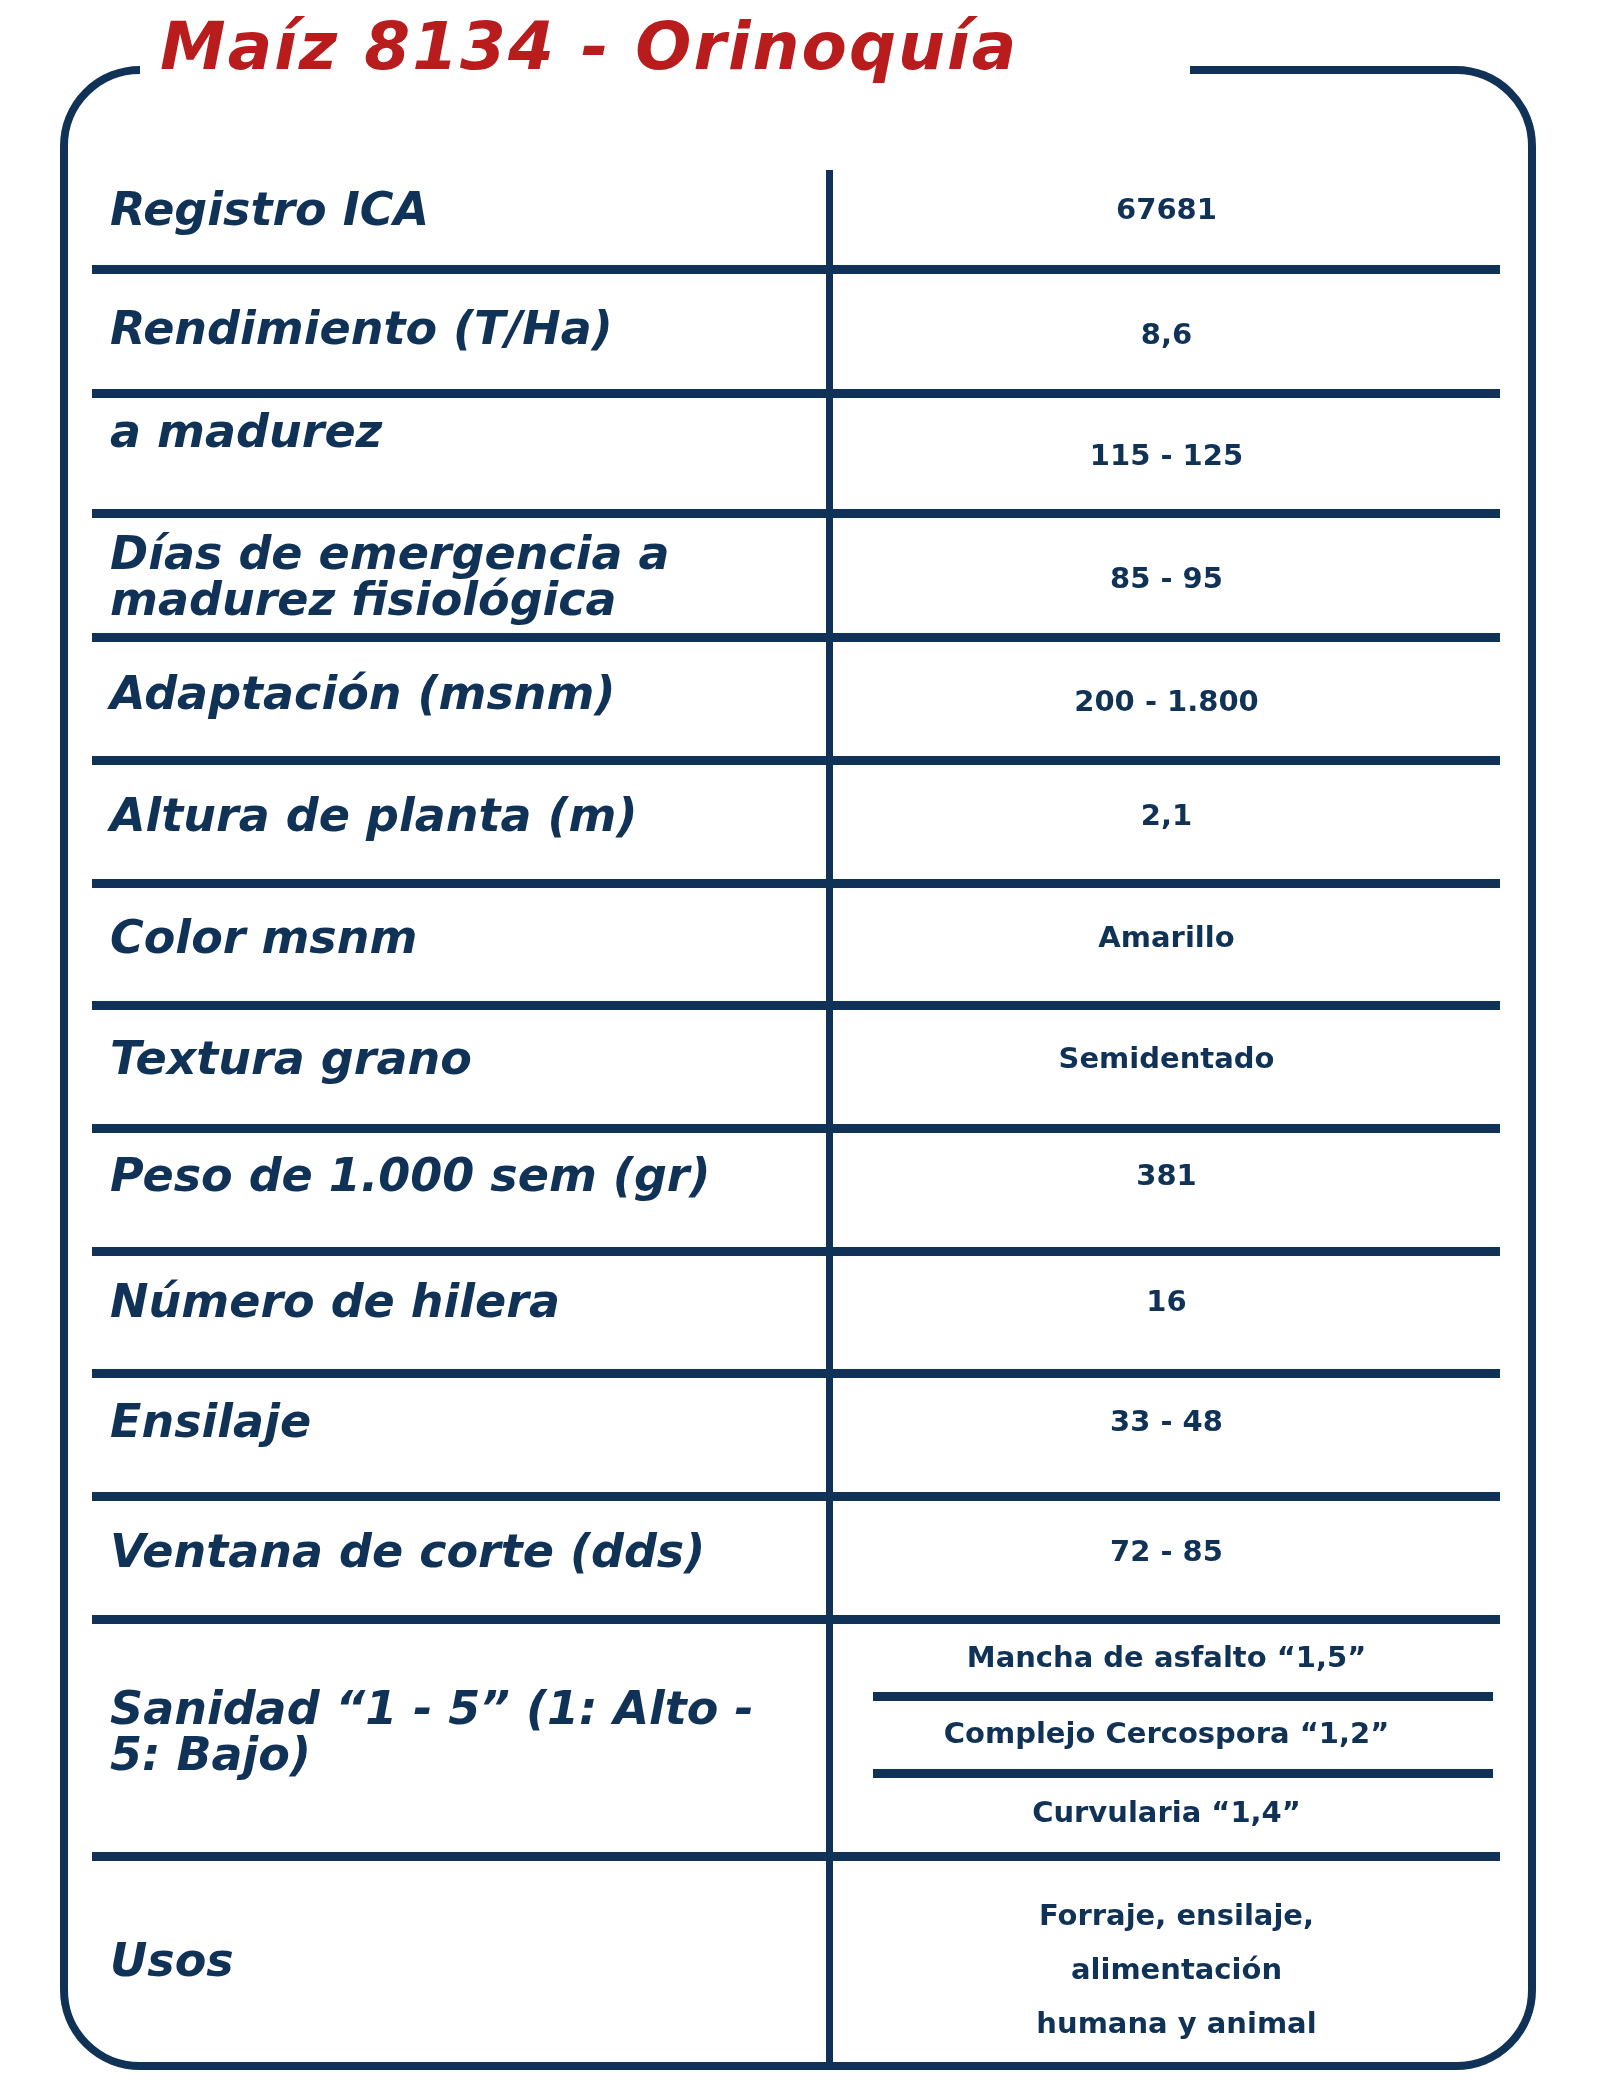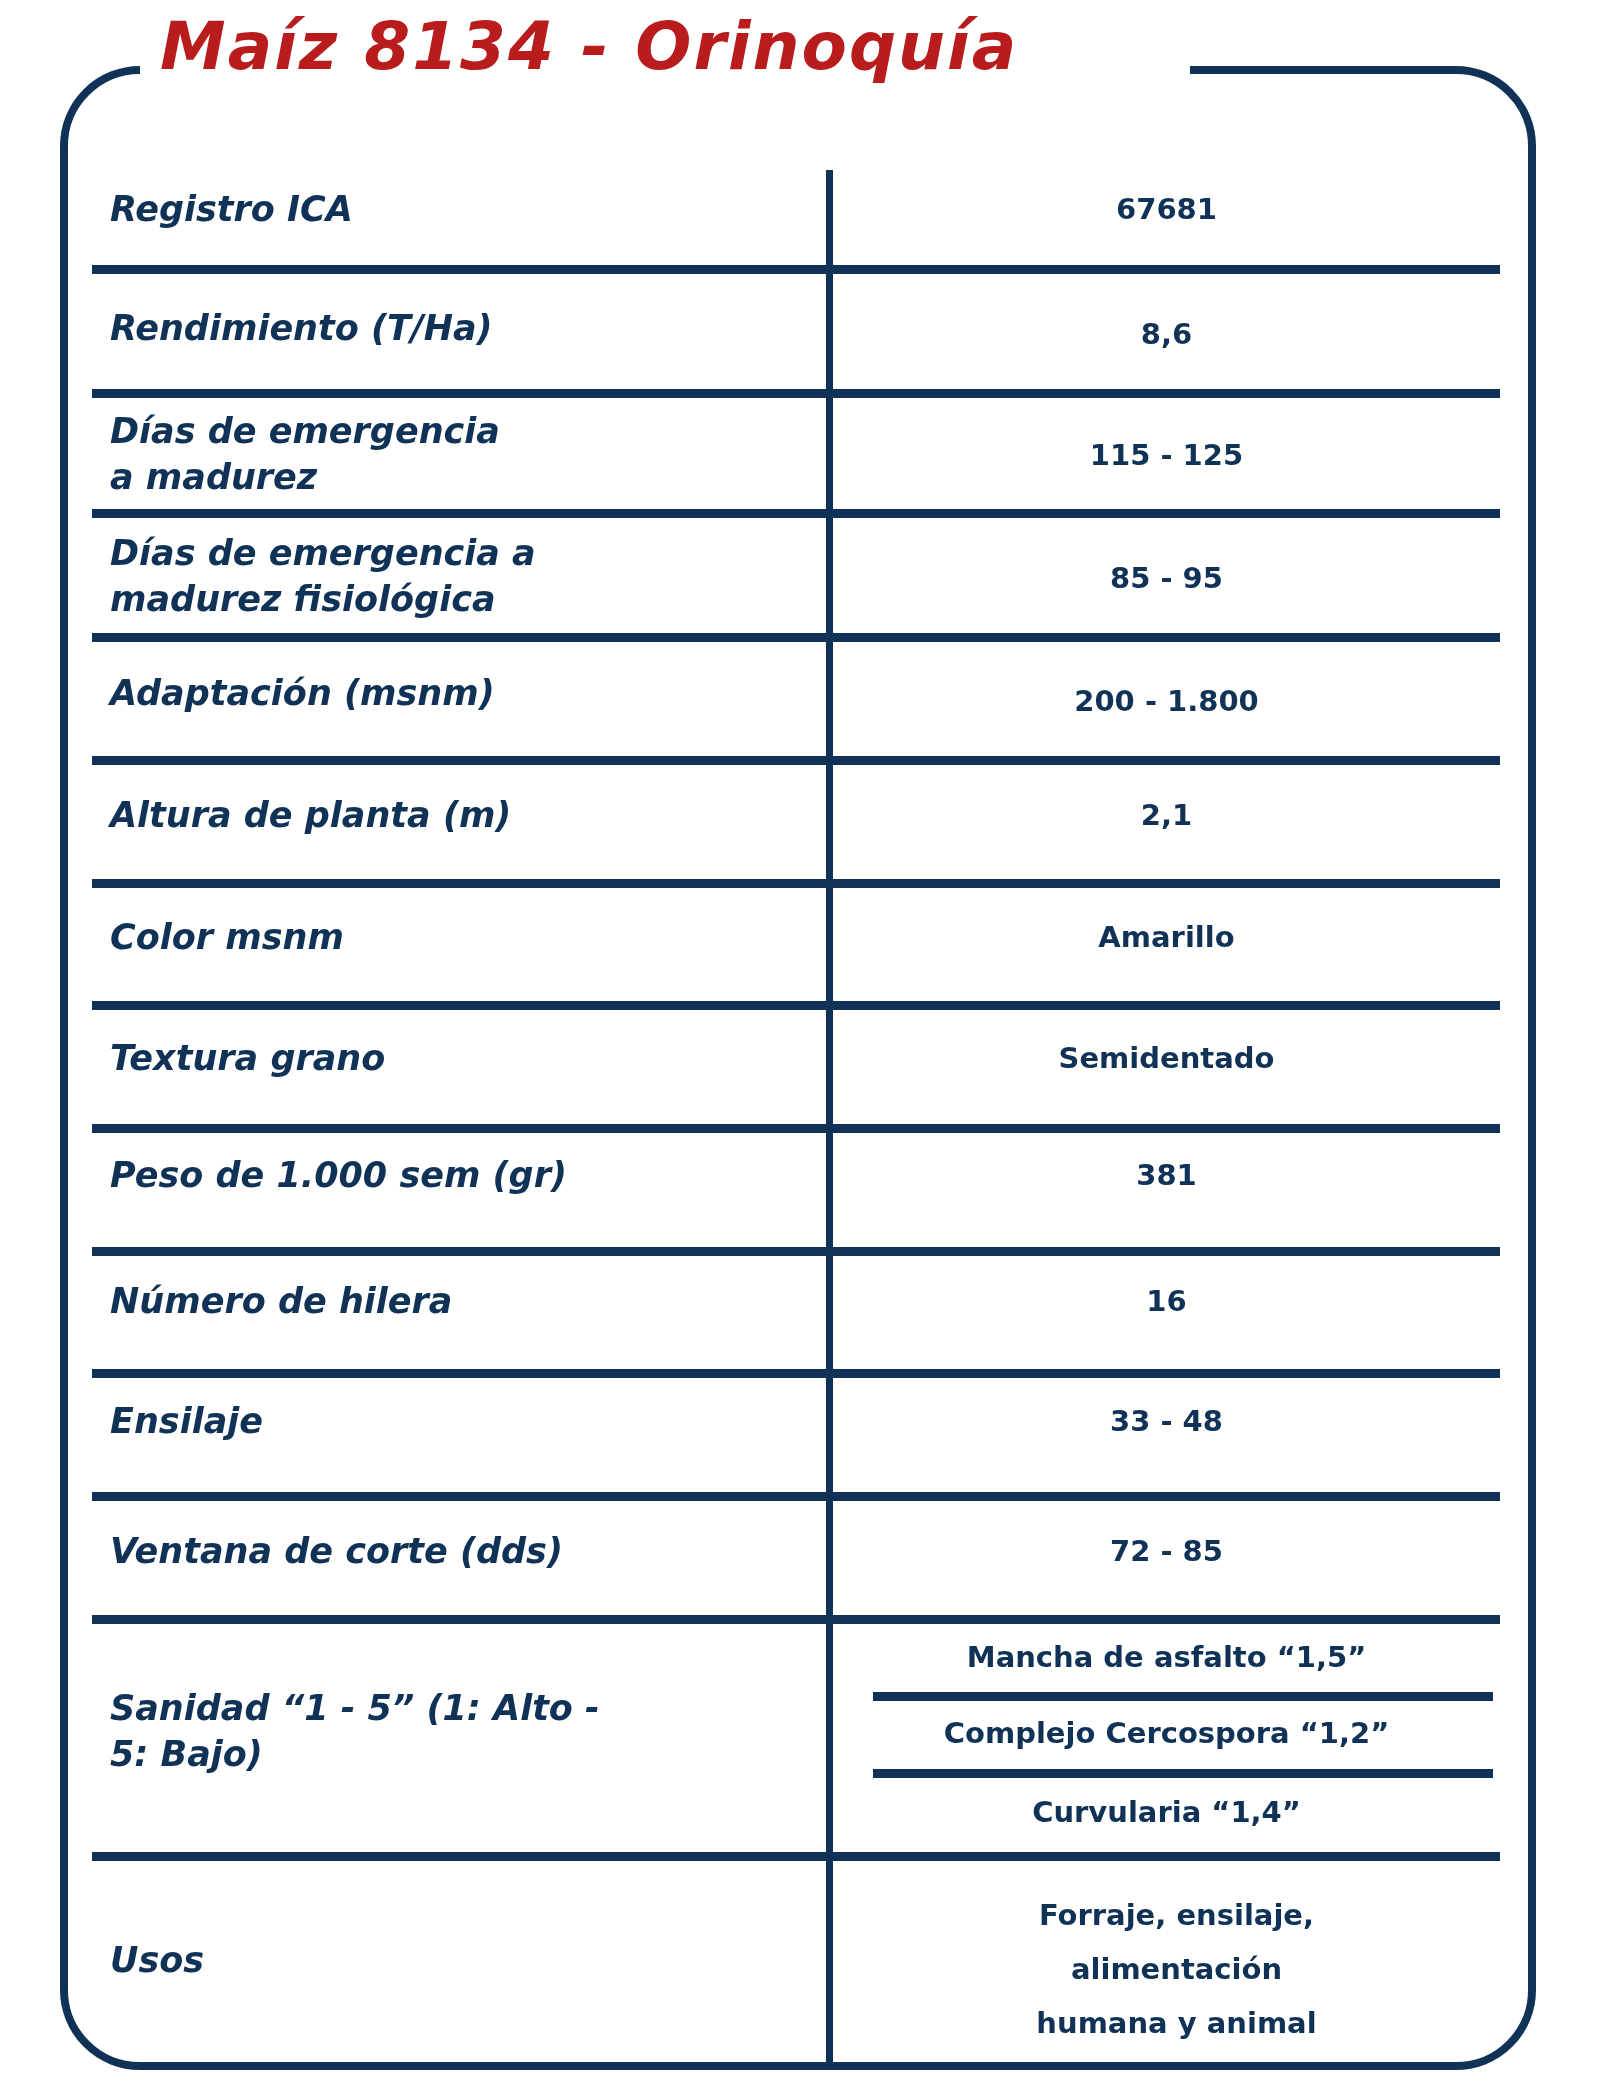--- a/index.html
+++ b/index.html
@@ -6,21 +6,21 @@
   body { width:1600px; height:2097px; position:relative; overflow:hidden;
          font-family:"DejaVu Sans", "Liberation Sans", sans-serif; color:#0f3256; }
   .frame { position:absolute; left:60px; top:66px; width:1476px; height:2004px;
            border:8px solid #0f3256; border-radius:80px; box-sizing:border-box; }
   .title-gap { position:absolute; left:140px; top:50px; width:1050px; height:40px; background:#ffffff; }
   .title { position:absolute; left:160px; top:14px; font-size:66px; font-weight:bold; font-style:italic;
            color:#b91c1c; letter-spacing:2px; white-space:nowrap; line-height:1; }
   .vdiv { position:absolute; left:826px; top:170px; width:7px; height:1900px; background:#0f3256; }
   .hline { position:absolute; left:92px; width:1408px; height:9px; background:#0f3256; }
   .subline { position:absolute; left:873px; width:620px; height:9px; background:#0f3256; }
-  .label { position:absolute; left:110px; font-size:35px; font-weight:bold; font-style:italic;
+  .label { position:absolute; left:110px; font-size:46px; font-weight:bold; font-style:italic;
            line-height:46px; white-space:nowrap; }
   .value { position:absolute; left:833px; width:667px; text-align:center; font-size:29px;
            font-weight:bold; line-height:46px; }
 </style>
 </head>
 <body>
 
 <div class="frame"></div>
 <div class="title-gap"></div>
 <div class="title">Maíz 8134 - Orinoquía</div>
@@ -43,21 +43,20 @@
 <div class="subline" style="top:1692px"></div>
 <div class="subline" style="top:1769px"></div>
 
 <div class="label" style="top:186px">Registro ICA</div>
 <div class="value" style="top:186px">67681</div>
 
 <div class="label" style="top:305px">Rendimiento (T/Ha)</div>
 <div class="value" style="top:311px">8,6</div>
 
 <div class="label" style="top:408px">
-  <div>Días de emergencia</div>
   <div>a madurez</div>
 </div>
 <div class="value" style="top:432px">115 - 125</div>
 
 <div class="label" style="top:530px">
   <div>Días de emergencia a</div>
   <div>madurez fisiológica</div>
 </div>
 <div class="value" style="top:555px">85 - 95</div>
 

